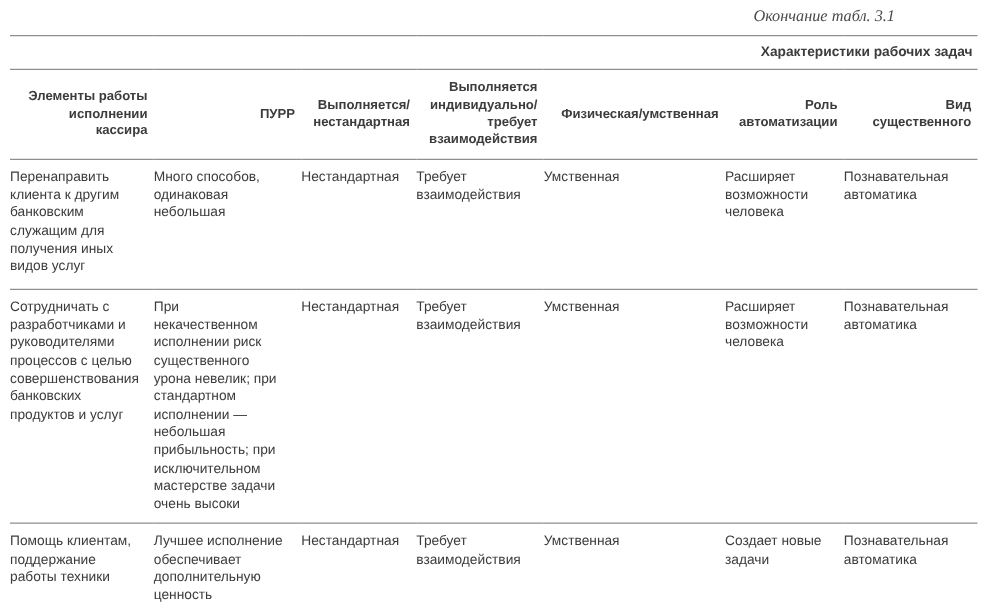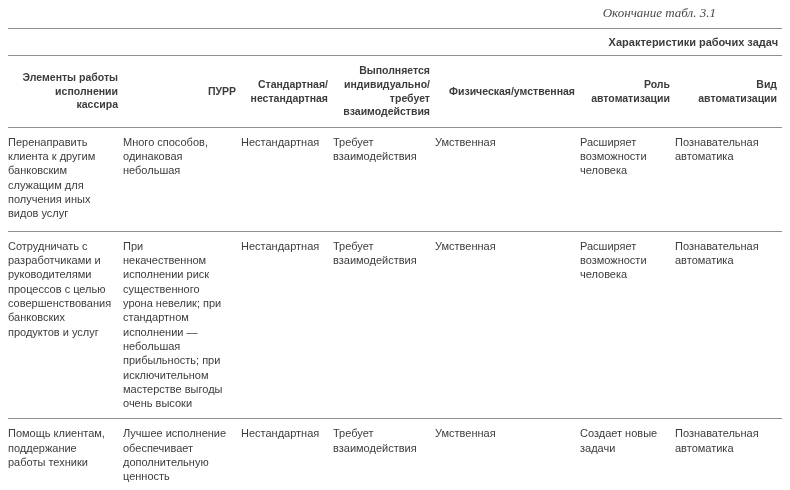--- a/index.html
+++ b/index.html
@@ -87,40 +87,40 @@
         <col class="c6">
         <col class="c7">
     </colgroup>
     <thead>
       <tr class="span-row">
         <th colspan="7">Характеристики рабочих задач</th>
       </tr>
       <tr class="cols-row">
         <th>Элементы работы исполнении кассира</th>
         <th>ПУРР</th>
-        <th>Стандартная/ нестандартная</th>
+        <th>Выполняется/ нестандартная</th>
         <th>Выполняется индивидуально/ требует взаимодействия</th>
         <th>Физическая/умственная</th>
         <th>Роль автоматизации</th>
-        <th>Вид автоматизации</th>
+        <th>Вид существенного</th>
       </tr>
     </thead>
     <tbody>
       <tr class="r1">
         <td>Перенаправить клиента к другим банковским служащим для получения иных видов услуг</td>
         <td>Много способов, одинаковая небольшая</td>
         <td>Нестандартная</td>
         <td>Требует взаимодействия</td>
         <td>Умственная</td>
         <td>Расширяет возможности человека</td>
         <td>Познавательная автоматика</td>
       </tr>
       <tr class="r2">
         <td>Сотрудничать с разработчиками и руководителями процессов с целью совершенствования банковских продуктов и услуг</td>
-        <td>При некачественном исполнении риск существенного урона невелик; при стандартном исполнении — небольшая прибыльность; при исключительном мастерстве выгоды очень высоки</td>
+        <td>При некачественном исполнении риск существенного урона невелик; при стандартном исполнении — небольшая прибыльность; при исключительном мастерстве задачи очень высоки</td>
         <td>Нестандартная</td>
         <td>Требует взаимодействия</td>
         <td>Умственная</td>
         <td>Расширяет возможности человека</td>
         <td>Познавательная автоматика</td>
       </tr>
       <tr class="r3">
         <td>Помощь клиентам, поддержание работы техники</td>
         <td>Лучшее исполнение обеспечивает дополнительную ценность</td>
         <td>Нестандартная</td>

